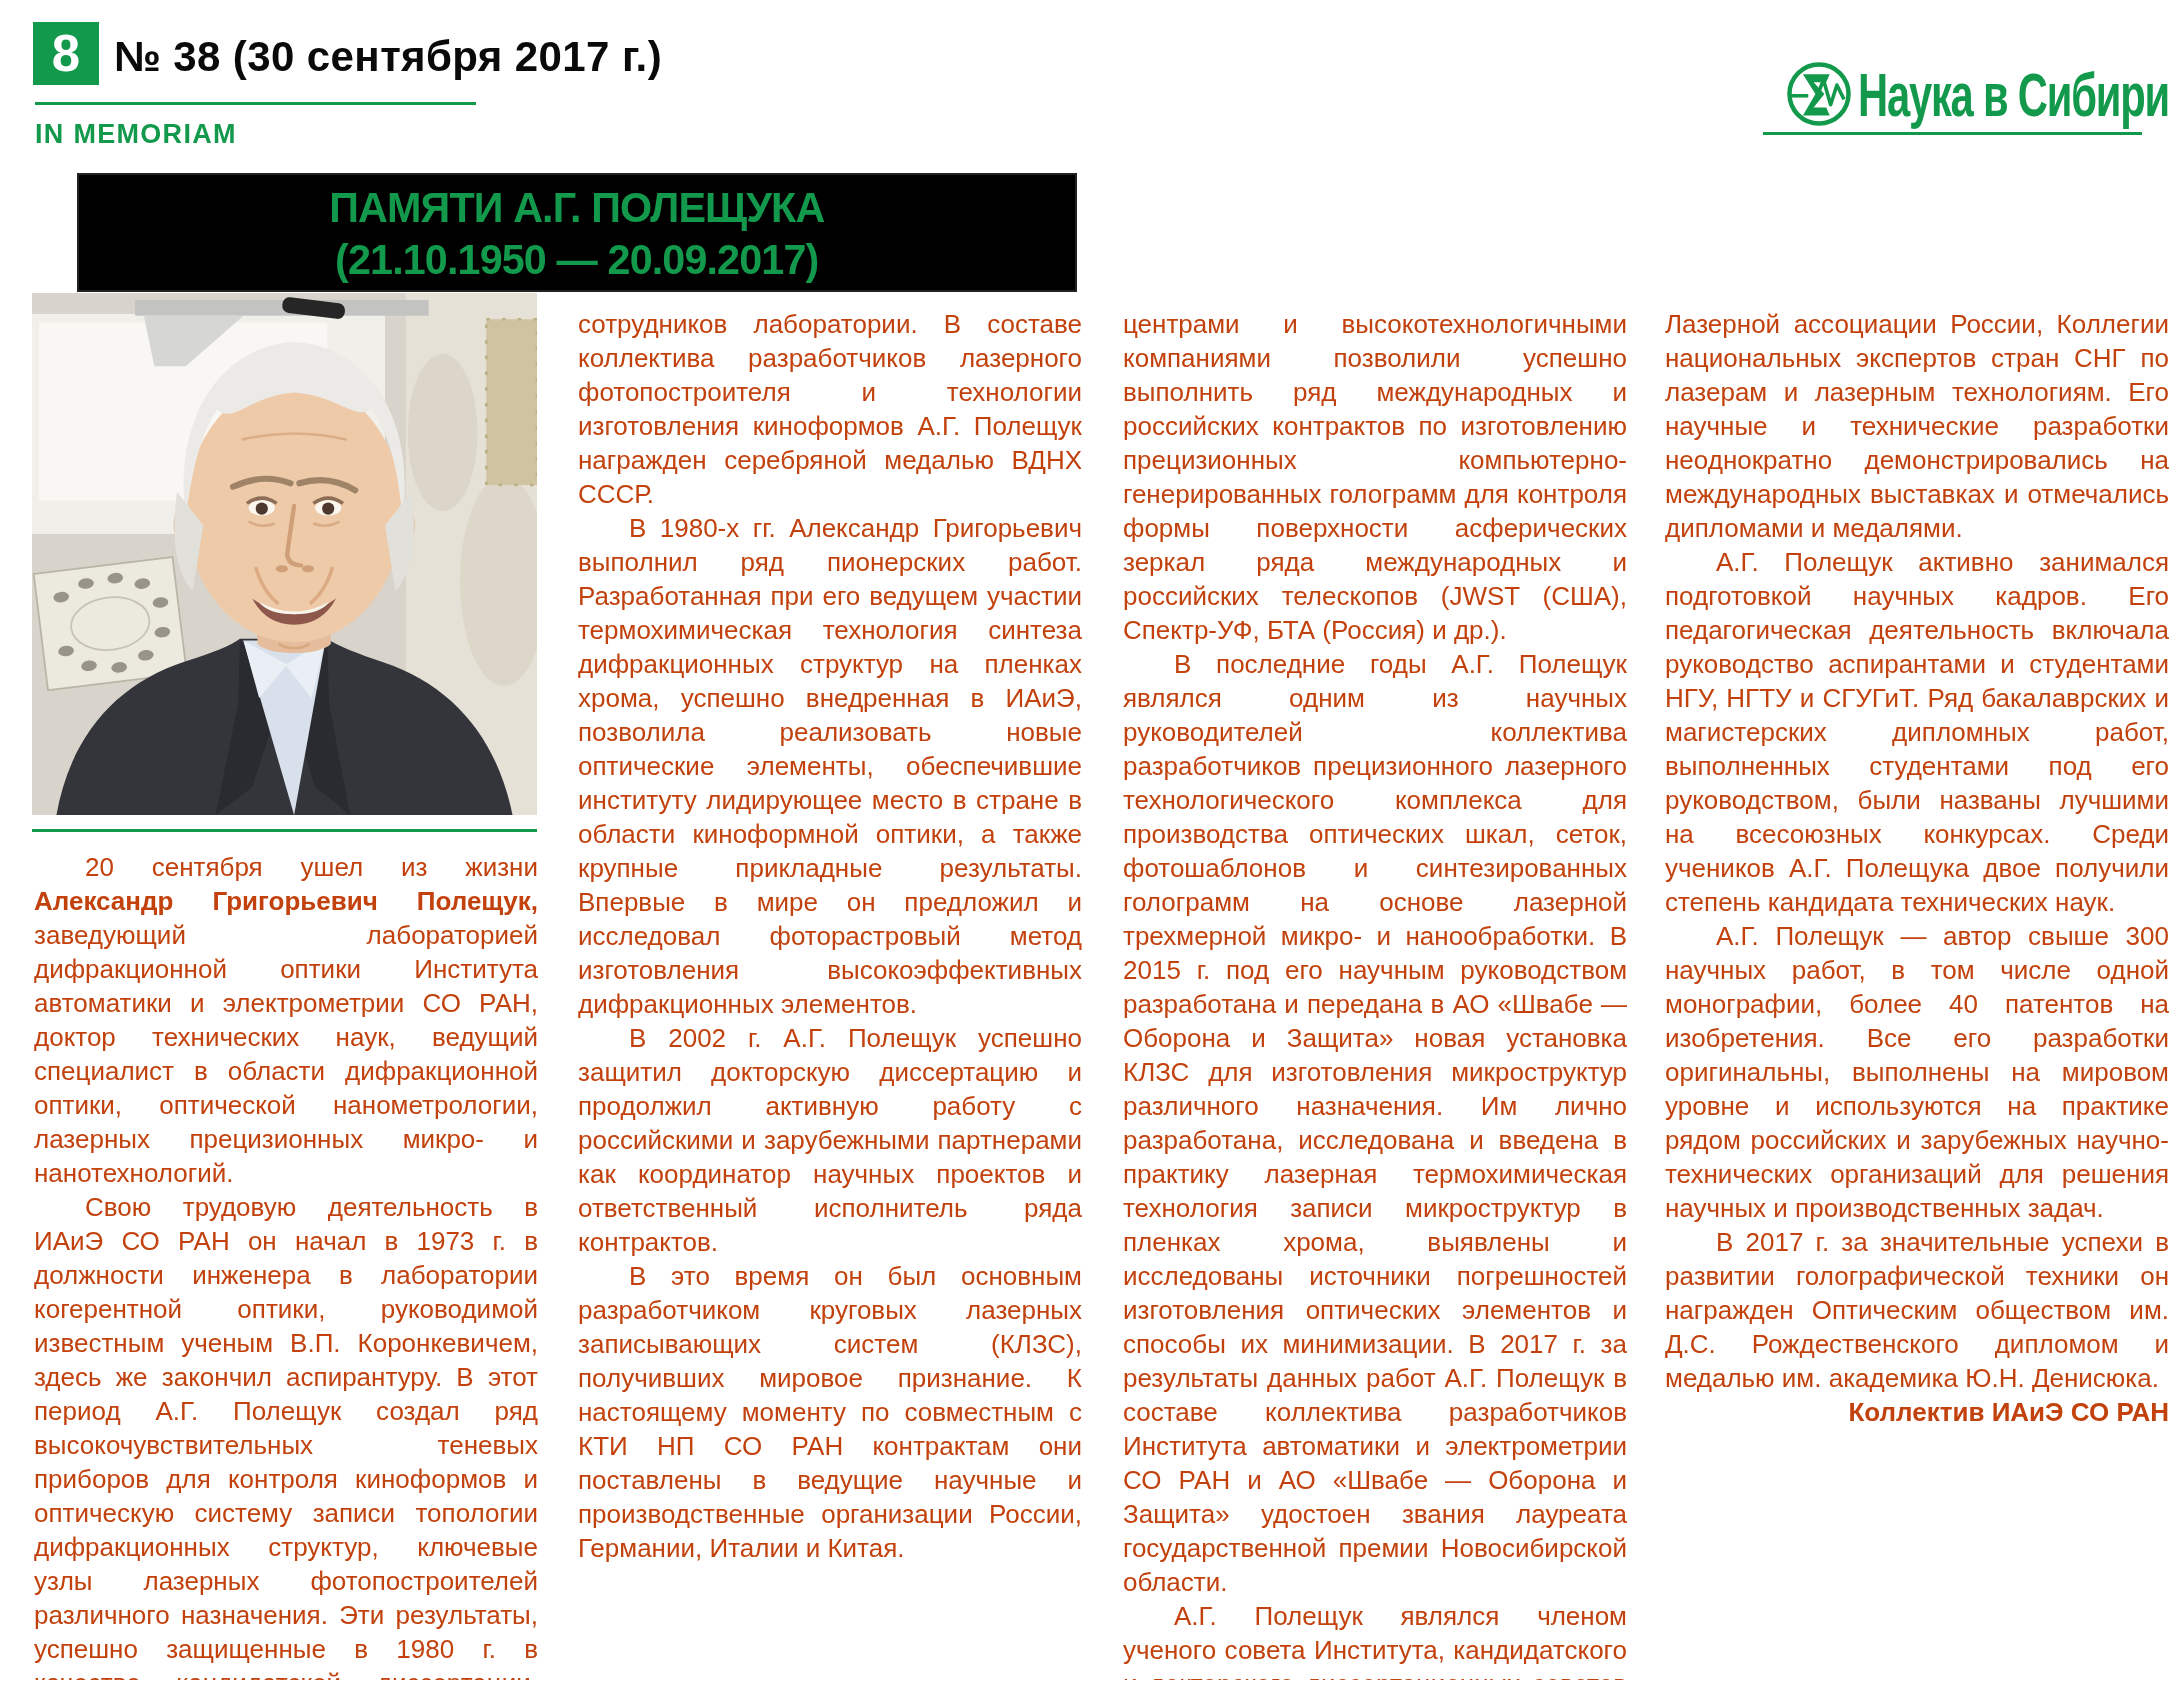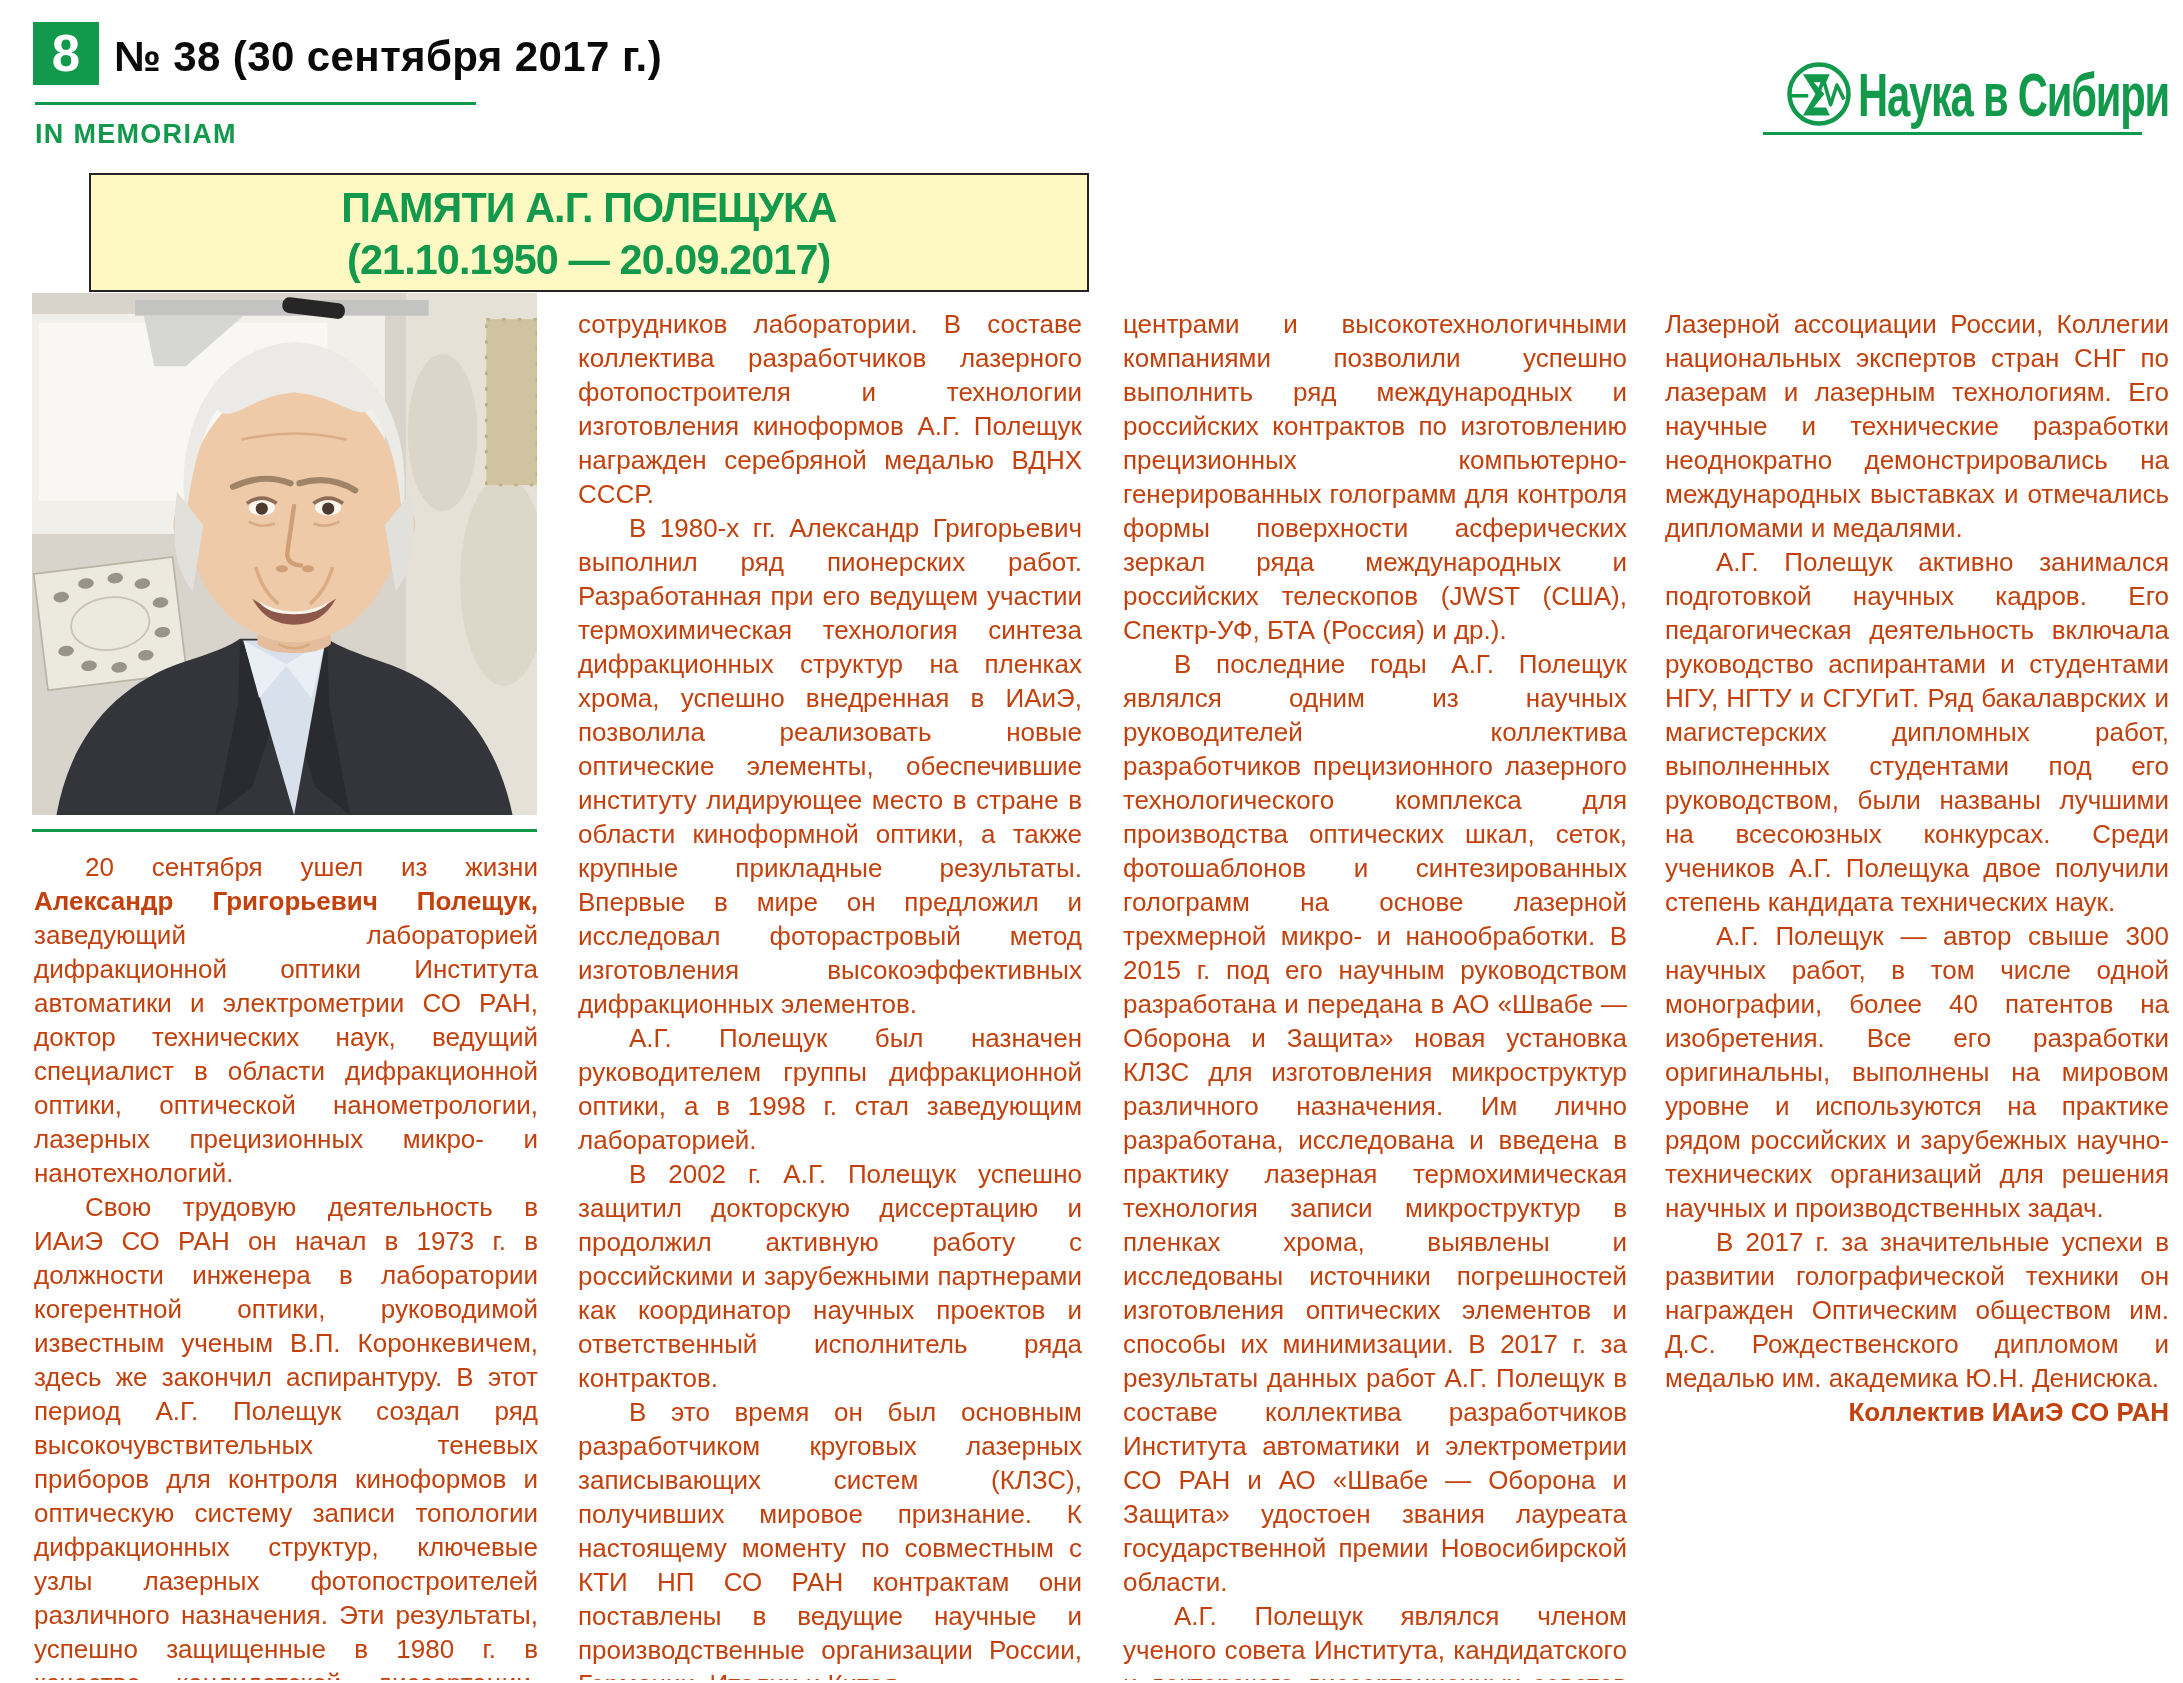--- a/index.html
+++ b/index.html
@@ -18,22 +18,22 @@
   .section-label{left:35px;top:119px;font-size:27px;font-weight:700;color:var(--green);letter-spacing:1.3px;}
 
   
   .masthead{left:1785px;top:59px;height:70px;display:flex;align-items:center;gap:5.2px;}
   .emblem{width:68px;height:68px;color:var(--green);flex:0 0 auto;}
   .emblem svg{width:100%;height:100%;display:block;}
   .mast-name{font-size:58px;font-weight:700;color:var(--green);white-space:nowrap;
       letter-spacing:-1.7px;transform:scale(.72,1.06);transform-origin:left center;}
 
   
-  .titlebox{left:89px;top:173px;width:996px;height:115px;border:2.6px solid #232323;
-      display:flex;flex-direction:column;align-items:center;justify-content:center;background:#fef9c3;}
+  .titlebox{left:77px;top:173px;width:996px;height:115px;border:2.6px solid #232323;
+      display:flex;flex-direction:column;align-items:center;justify-content:center;background:#000000;}
   .titlebox .t{font-size:43px;line-height:52px;font-weight:700;color:var(--green);
       letter-spacing:-0.9px;transform:scaleX(.96);white-space:nowrap;}
 
   
   .photo{left:32px;top:293px;width:505px;height:522px;overflow:hidden;background:#d9d4cb;}
   .photo svg{width:100%;height:100%;display:block;}
   .photo-rule{left:32px;top:829px;width:505px;}
 
   
   .col{width:504px;font-size:26px;line-height:34px;text-align:justify;color:#c2410c;overflow:hidden;}
@@ -142,21 +142,20 @@
   <div class="abs rule photo-rule"></div>
 
   <div id="col1" class="abs col">
     <p class="ind opening"><span>20 сентября ушел из жизни </span><b>Александр Григорьевич Полещук,</b><span> заведующий лабораторией дифракционной оптики Института автоматики и электрометрии СО РАН, доктор технических наук, ведущий специалист в области дифракционной оптики, оптической нанометрологии, лазерных прецизионных микро- и нанотехнологий.</span></p>
     <p class="ind runover">Свою трудовую деятельность в ИАиЭ СО РАН он начал в 1973 г. в должности инженера в лаборатории когерентной оптики, руководимой известным ученым В.П. Коронкевичем, здесь же закончил аспирантуру. В этот период А.Г. Полещук создал ряд высокочувствительных теневых приборов для контроля киноформов и оптическую систему записи топологии дифракционных структур, ключевые узлы лазерных фотопостроителей различного назначения. Эти результаты, успешно защищенные в 1980 г. в качестве кандидатской диссертации, зарекомендовали его как одного из значимых</p>
   </div>
 
   <div id="col2" class="abs col">
     <p>сотрудников лаборатории. В составе коллектива разработчиков лазерного фотопостроителя и технологии изготовления киноформов А.Г. Полещук награжден серебряной медалью ВДНХ СССР.</p>
     <p class="ind">В 1980-х гг. Александр Григорьевич выполнил ряд пионерских работ. Разработанная при его ведущем участии термохимическая технология синтеза дифракционных структур на пленках хрома, успешно внедренная в ИАиЭ, позволила реализовать новые оптические элементы, обеспечившие институту лидирующее место в стране в области киноформной оптики, а также крупные прикладные результаты. Впервые в мире он предложил и исследовал фоторастровый метод изготовления высокоэффективных дифракционных элементов.</p>
-    <p class="ind">А.Г. Полещук был назначен руководителем группы дифракционной оптики, а в 1998 г. стал заведующим лабораторией.</p>
     <p class="ind">В 2002 г. А.Г. Полещук успешно защитил докторскую диссертацию и продолжил активную работу с российскими и зарубежными партнерами как координатор научных проектов и ответственный исполнитель ряда контрактов.</p>
     <p class="ind">В это время он был основным разработчиком круговых лазерных записывающих систем (КЛЗС), получивших мировое признание. К настоящему моменту по совместным с КТИ НП СО РАН контрактам они поставлены в ведущие научные и производственные организации России, Германии, Италии и Китая.</p>
 
   </div>
 
   <div id="col3" class="abs col">
     <p>центрами и высокотехнологичными компаниями позволили успешно выполнить ряд международных и российских контрактов по изготовлению прецизионных компьютерно-генерированных голограмм для контроля формы поверхности асферических зеркал ряда международных и российских телескопов (JWST (США), Спектр-УФ, БТА (Россия) и др.).</p>
     <p class="ind">В последние годы А.Г. Полещук являлся одним из научных руководителей коллектива разработчиков прецизионного лазерного технологического комплекса для производства оптических шкал, сеток, фотошаблонов и синтезированных голограмм на основе лазерной трехмерной микро- и нанообработки. В 2015 г. под его научным руководством разработана и передана в АО «Швабе — Оборона и Защита» новая установка КЛЗС для изготовления микроструктур различного назначения. Им лично разработана, исследована и введена в практику лазерная термохимическая технология записи микроструктур в пленках хрома, выявлены и исследованы источники погрешностей изготовления оптических элементов и способы их минимизации. В 2017 г. за результаты данных работ А.Г. Полещук в составе коллектива разработчиков Института автоматики и электрометрии СО РАН и АО «Швабе — Оборона и Защита» удостоен звания лауреата государственной премии Новосибирской области.</p>
     <p class="ind runover">А.Г. Полещук являлся членом ученого совета Института, кандидатского и докторского диссертационных советов по специальности «оптика», программных комитетов научных конференций по тематике его исследований,</p>
   </div>

